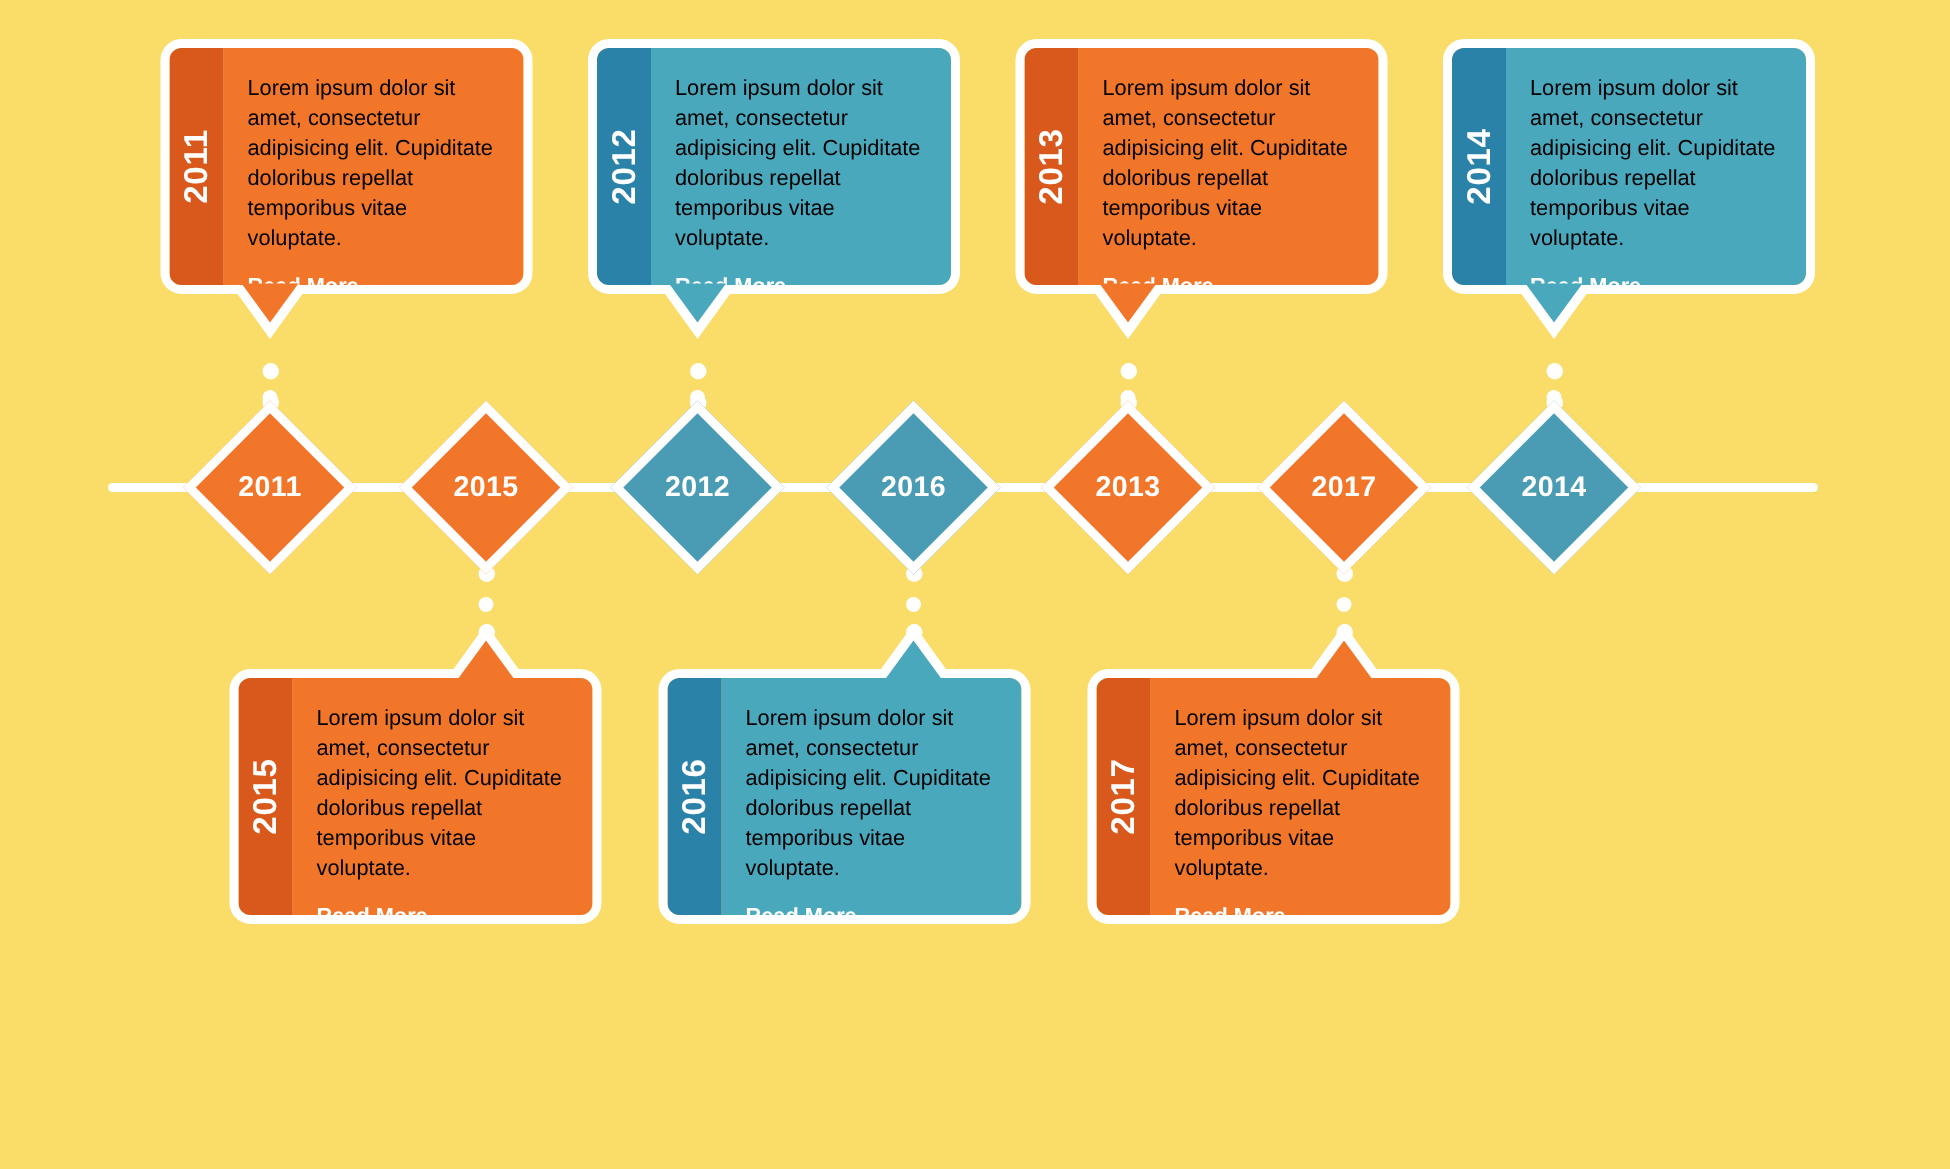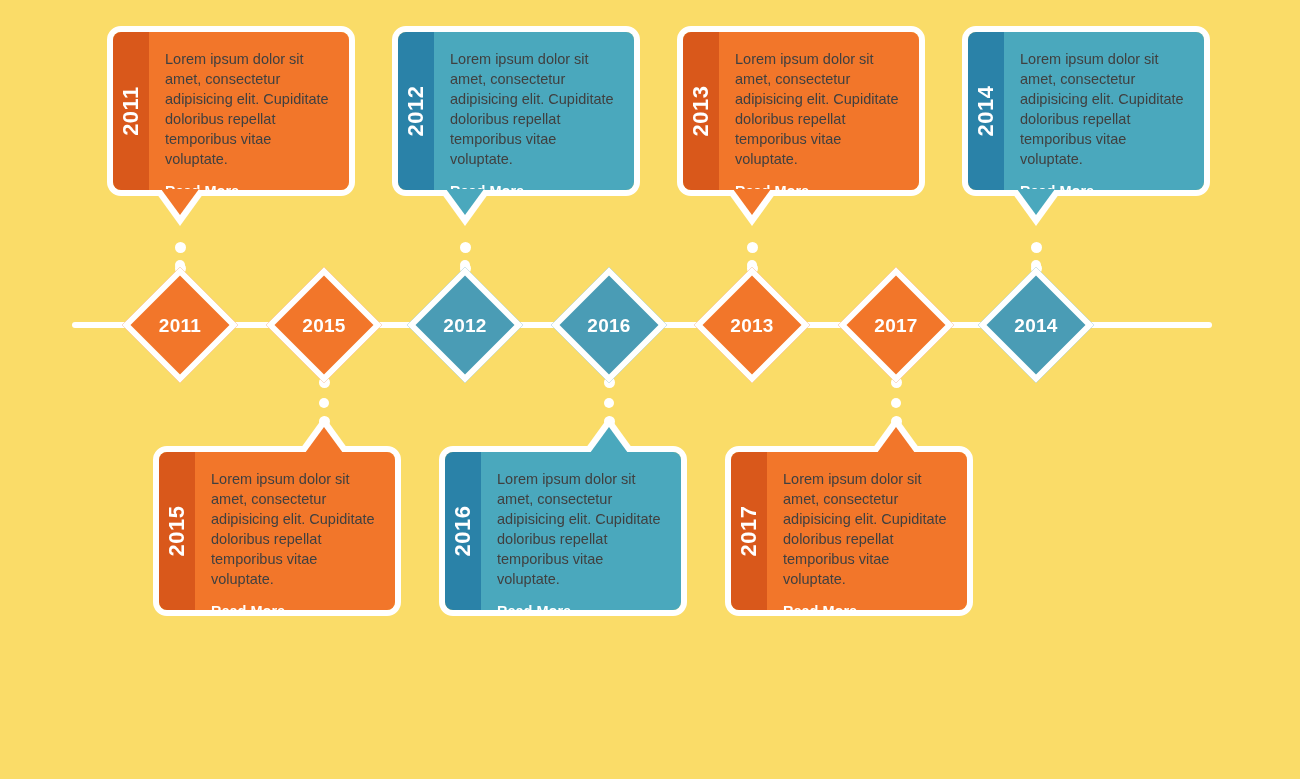--- a/index.html
+++ b/index.html
@@ -61,21 +61,21 @@
     transform:translate(-50%,-50%) rotate(-90deg);
     color:#ffffff;font-size:22px;font-weight:bold;
     letter-spacing:.5px;white-space:nowrap;line-height:1;
   }
   .card-body{
     flex:1 1 auto;
     padding:17px 16px 14px 16px;
     box-sizing:border-box;
   }
   .card-text{
-    color:#404040;font-size:14.5px;line-height:20px;margin:0;
+    color:#000000;font-size:14.5px;line-height:20px;margin:0;
   }
   .card-link{
     display:inline-block;margin-top:14px;
     color:#ffffff;font-size:14.5px;font-weight:bold;
     text-decoration:none;
   }
   .c-orange .card-strip{background:#d9581b;}
   .c-orange .card-body {background:#f2762a;}
   .c-blue   .card-strip{background:#2a82a8;}
   .c-blue   .card-body {background:#4aa8bd;}

